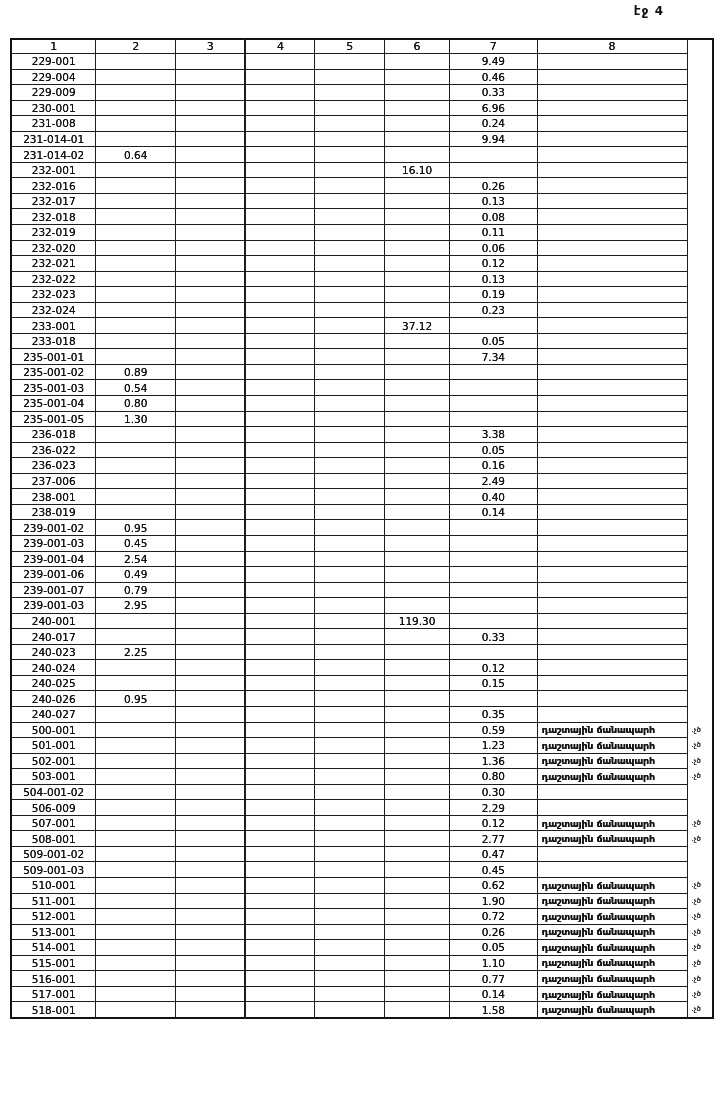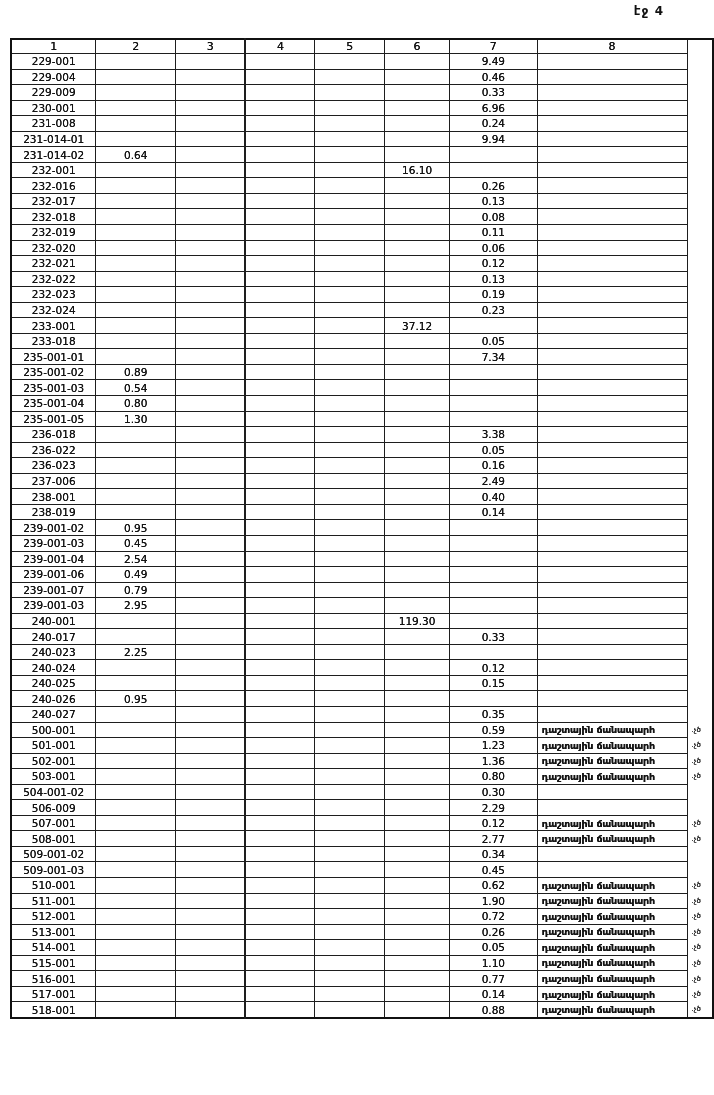--- a/index.html
+++ b/index.html
@@ -660,21 +660,21 @@
         <td class="c8">դաշտային ճանապարհ</td>
         <td class="note-cell">.չծ</td>
       </tr>
       <tr>
         <td class="c1">509-001-02</td>
         <td class="c2"></td>
         <td class="c3"></td>
         <td class="c4"></td>
         <td class="c5"></td>
         <td class="c6"></td>
-        <td class="c7">0.34</td>
+        <td class="c7">0.47</td>
         <td class="c8"></td>
         <td class="note-cell"></td>
       </tr>
       <tr>
         <td class="c1">509-001-03</td>
         <td class="c2"></td>
         <td class="c3"></td>
         <td class="c4"></td>
         <td class="c5"></td>
         <td class="c6"></td>
@@ -770,18 +770,18 @@
         <td class="c8">դաշտային ճանապարհ</td>
         <td class="note-cell">.չծ</td>
       </tr>
       <tr>
         <td class="c1">518-001</td>
         <td class="c2"></td>
         <td class="c3"></td>
         <td class="c4"></td>
         <td class="c5"></td>
         <td class="c6"></td>
-        <td class="c7">0.88</td>
+        <td class="c7">1.58</td>
         <td class="c8">դաշտային ճանապարհ</td>
         <td class="note-cell">.չծ</td>
       </tr>
     </tbody>
 </table>
 
 </body></html>

